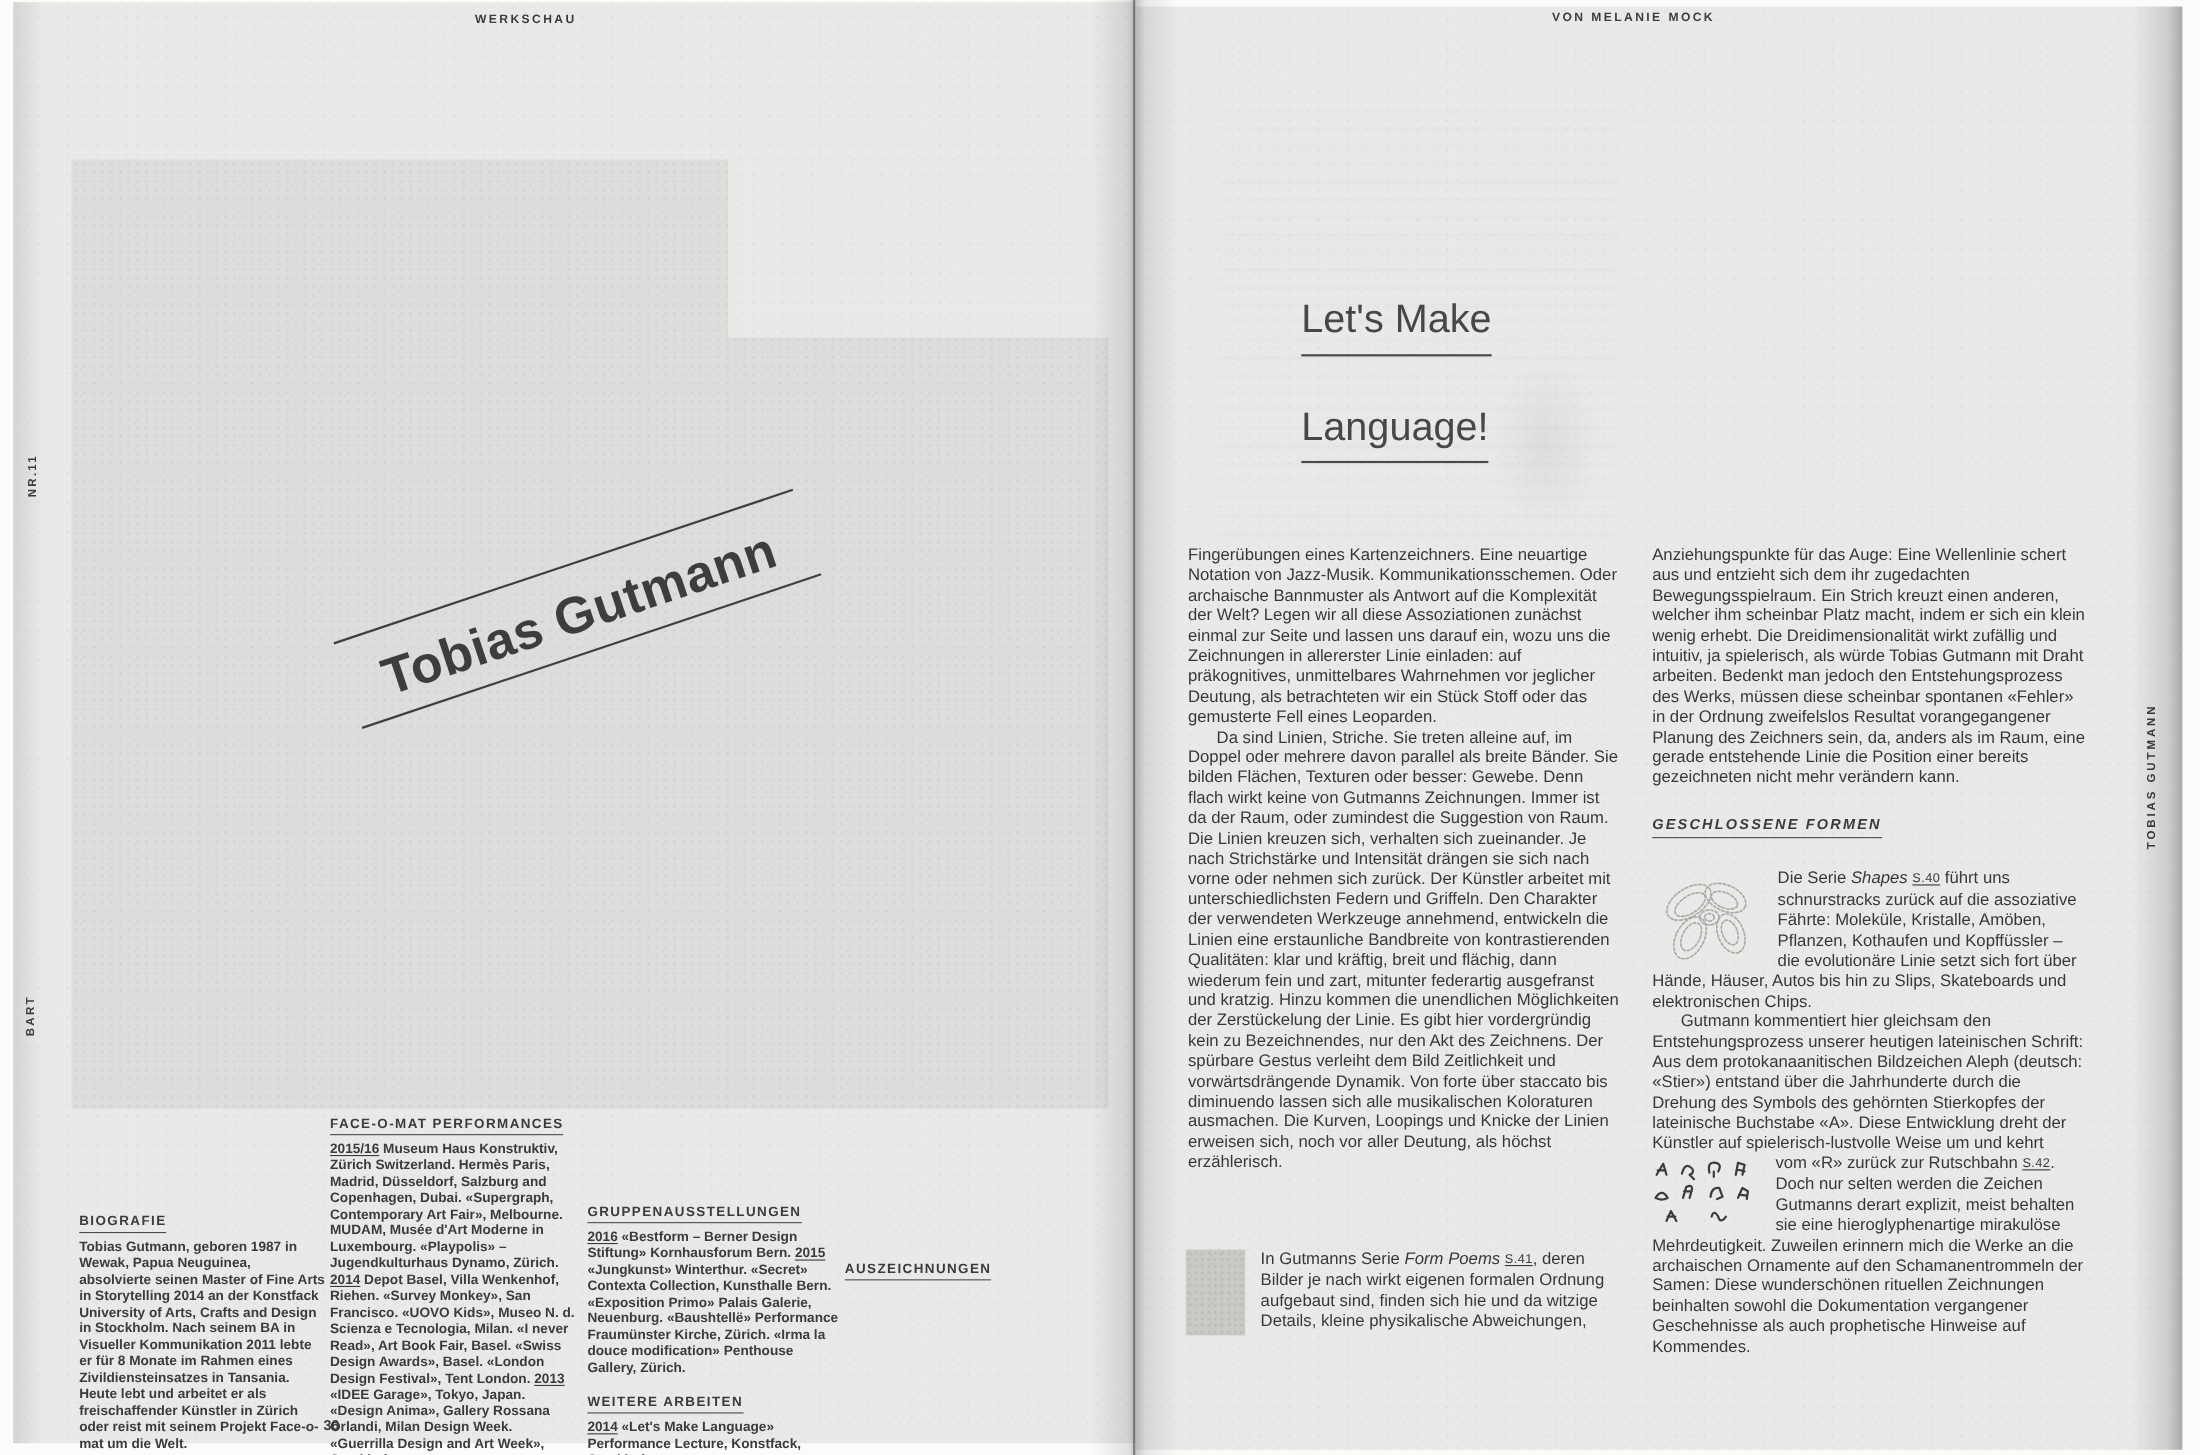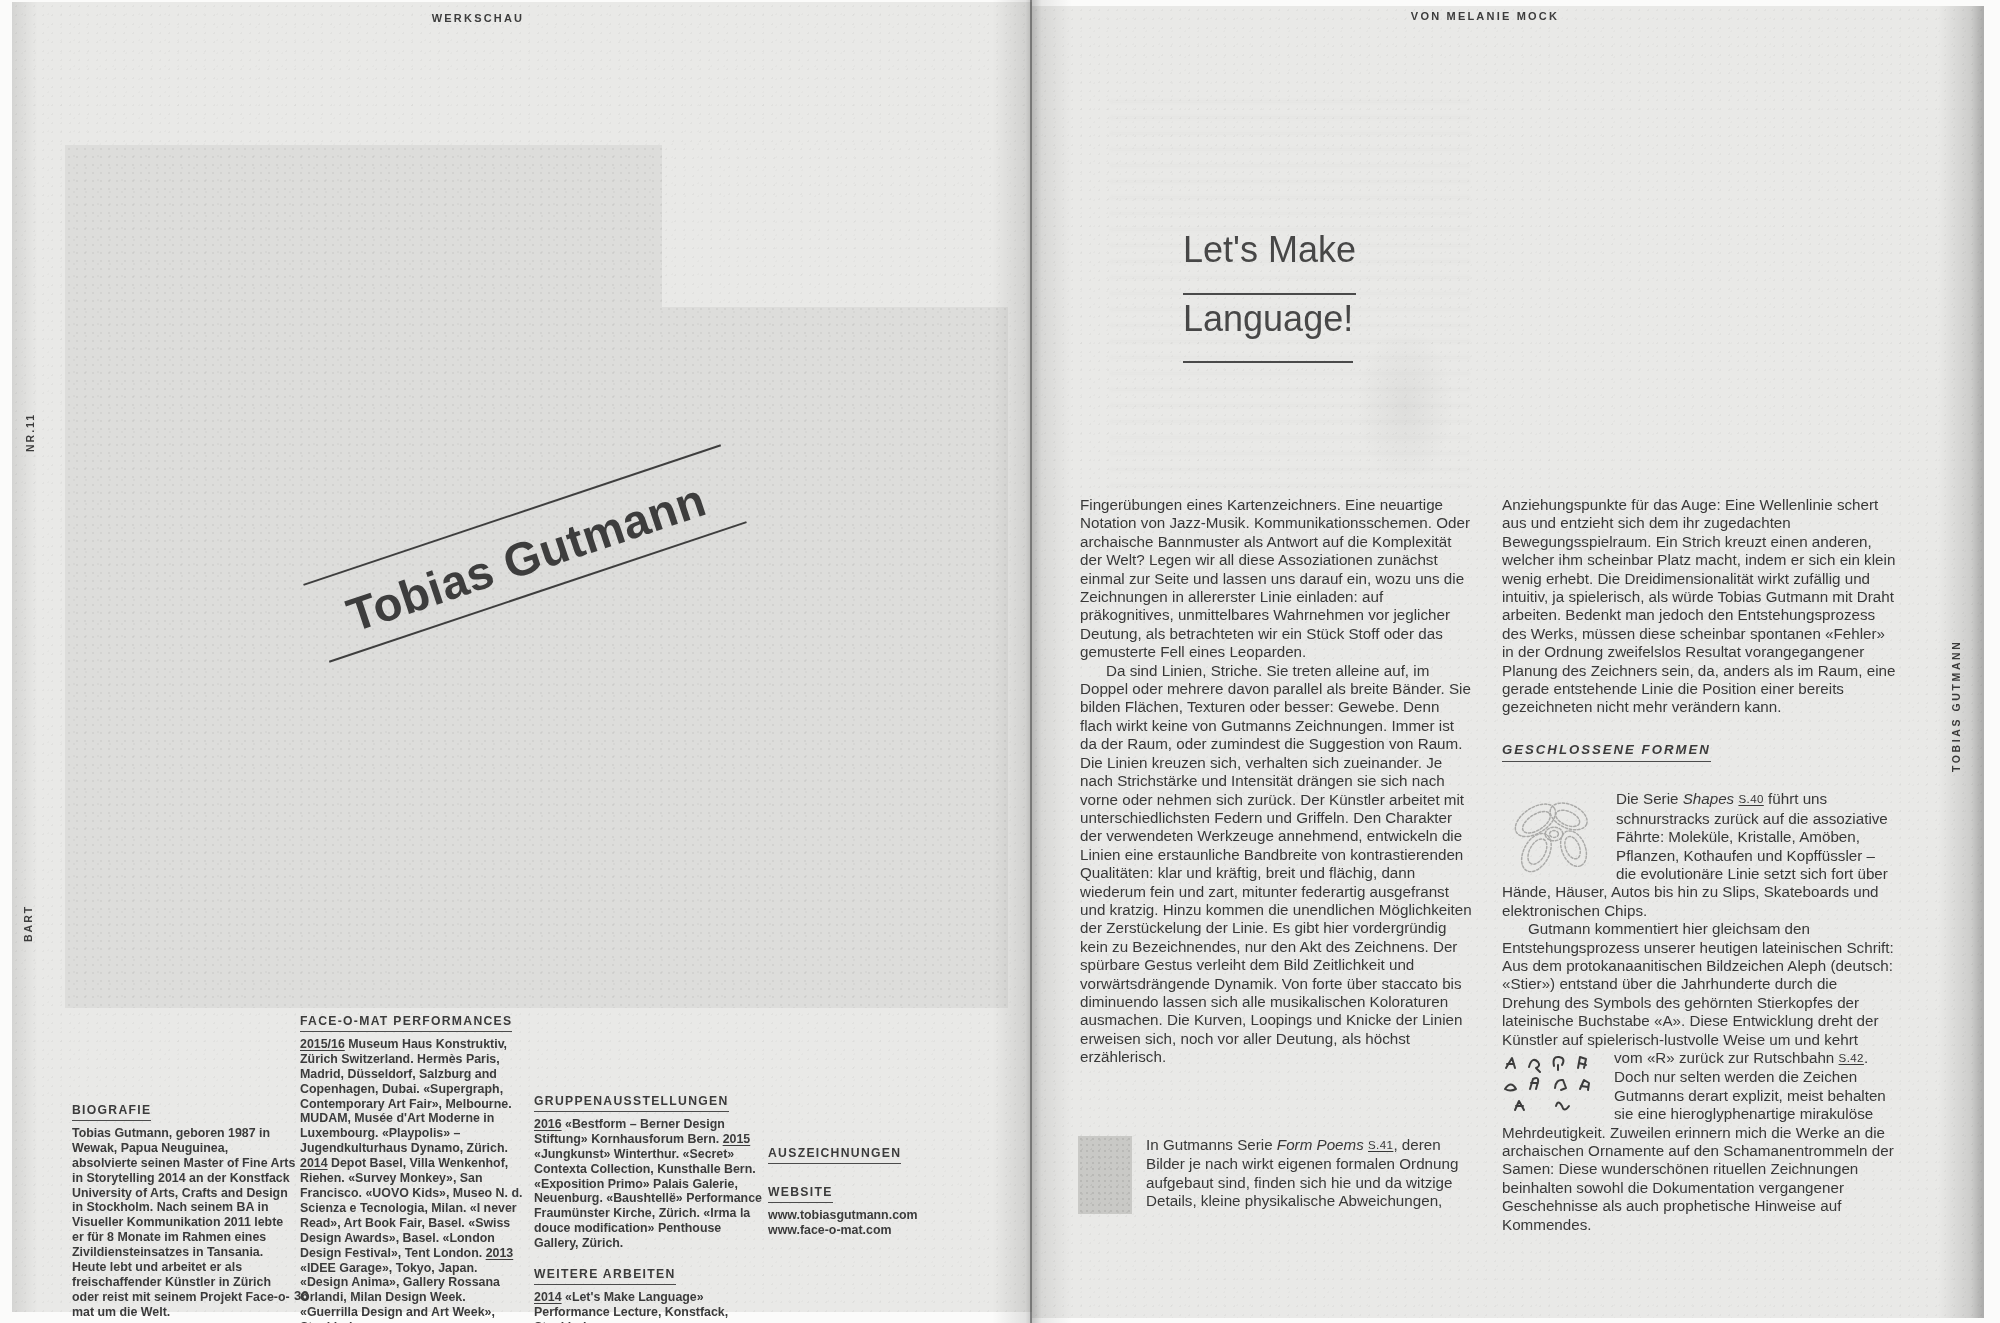--- a/index.html
+++ b/index.html
@@ -46,21 +46,21 @@
   .bio{left:72px;top:1103px;width:224px;}
   .col-perf{left:300px;top:1014px;width:226px;}
   .col-gruppen{left:534px;top:1094px;width:228px;}
   .col-ausz{left:768px;top:1146px;width:228px;}
   .stack-gap{margin-top:16px;}
   .seg-year{text-decoration:underline;text-underline-offset:2px;}
   .seg-ref{text-decoration:underline;text-underline-offset:2px;font-size:0.76em;letter-spacing:0.4px;position:relative;top:-1px;}
   em{font-style:italic;}
   
   .headline{left:1183px;top:226px;font-size:36px;line-height:1.32;color:#474747;}
-  .headline span{display:inline-block;border-bottom:2.5px solid #4a4a4a;padding-bottom:19px;}
+  .headline span{display:inline-block;border-bottom:2.5px solid #4a4a4a;padding-bottom:8px;margin-top:40px;}
   .intro{left:1464px;top:194px;width:440px;text-align:center;font-size:25.5px;line-height:34.5px;color:#3a3a3a;}
   .bodycol{font-size:15.2px;line-height:18.4px;color:#383838;}
   .bodycol p{margin:0;}
   .ind{text-indent:26px;}
   .col1{left:1080px;top:496px;width:392px;}
   .col2{left:1502px;top:496px;width:394px;}
   .sechead{display:inline-block;font-size:13.2px;font-weight:700;letter-spacing:2px;color:#3b3b3b;
     border-bottom:1.5px solid #4b4b4b;padding-bottom:2px;margin:24px 0 28px;font-style:italic;}
   .flower-float{float:left;width:104px;height:84px;margin:2px 10px 2px 0;}
   .glyphs-float{float:left;width:100px;height:62px;margin:4px 12px 0 0;}
@@ -114,25 +114,20 @@
     <span class="colhead">GRUPPENAUSSTELLUNGEN</span>
     <div><span class="seg-year">2016</span><span class="seg-plain"> «Bestform – Berner Design Stiftung» Kornhausforum Bern. </span><span class="seg-year">2015</span><span class="seg-plain"> «Jungkunst» Winterthur. «Secret» Contexta Collection, Kunsthalle Bern. «Exposition Primo» Palais Galerie, Neuenburg. «Baushtellë» Performance Fraumünster Kirche, Zürich. «Irma la douce modification» Penthouse Gallery, Zürich.</span></div>
     <div class="stack-gap">
       <span class="colhead">WEITERE ARBEITEN</span>
       <div><span class="seg-year">2014</span><span class="seg-plain"> «Let's Make Language» Performance Lecture, Konstfack, Stockholm</span></div>
     </div>
   </div>
 
   <div class="abs listcol col-ausz">
     <span class="colhead">AUSZEICHNUNGEN</span>
-    <div class="stack-gap">
-      <span class="colhead">WEBSITE</span>
-      <div>www.tobiasgutmann.com</div>
-      <div>www.face-o-mat.com</div>
-    </div>
   </div>
 
   <div class="abs folio folio36">36</div>
   <div class="abs folio folio37">37</div>
 
   <div class="abs headline">
     <span>Let's Make</span><br>
     <span>Language!</span>
   </div>
 

